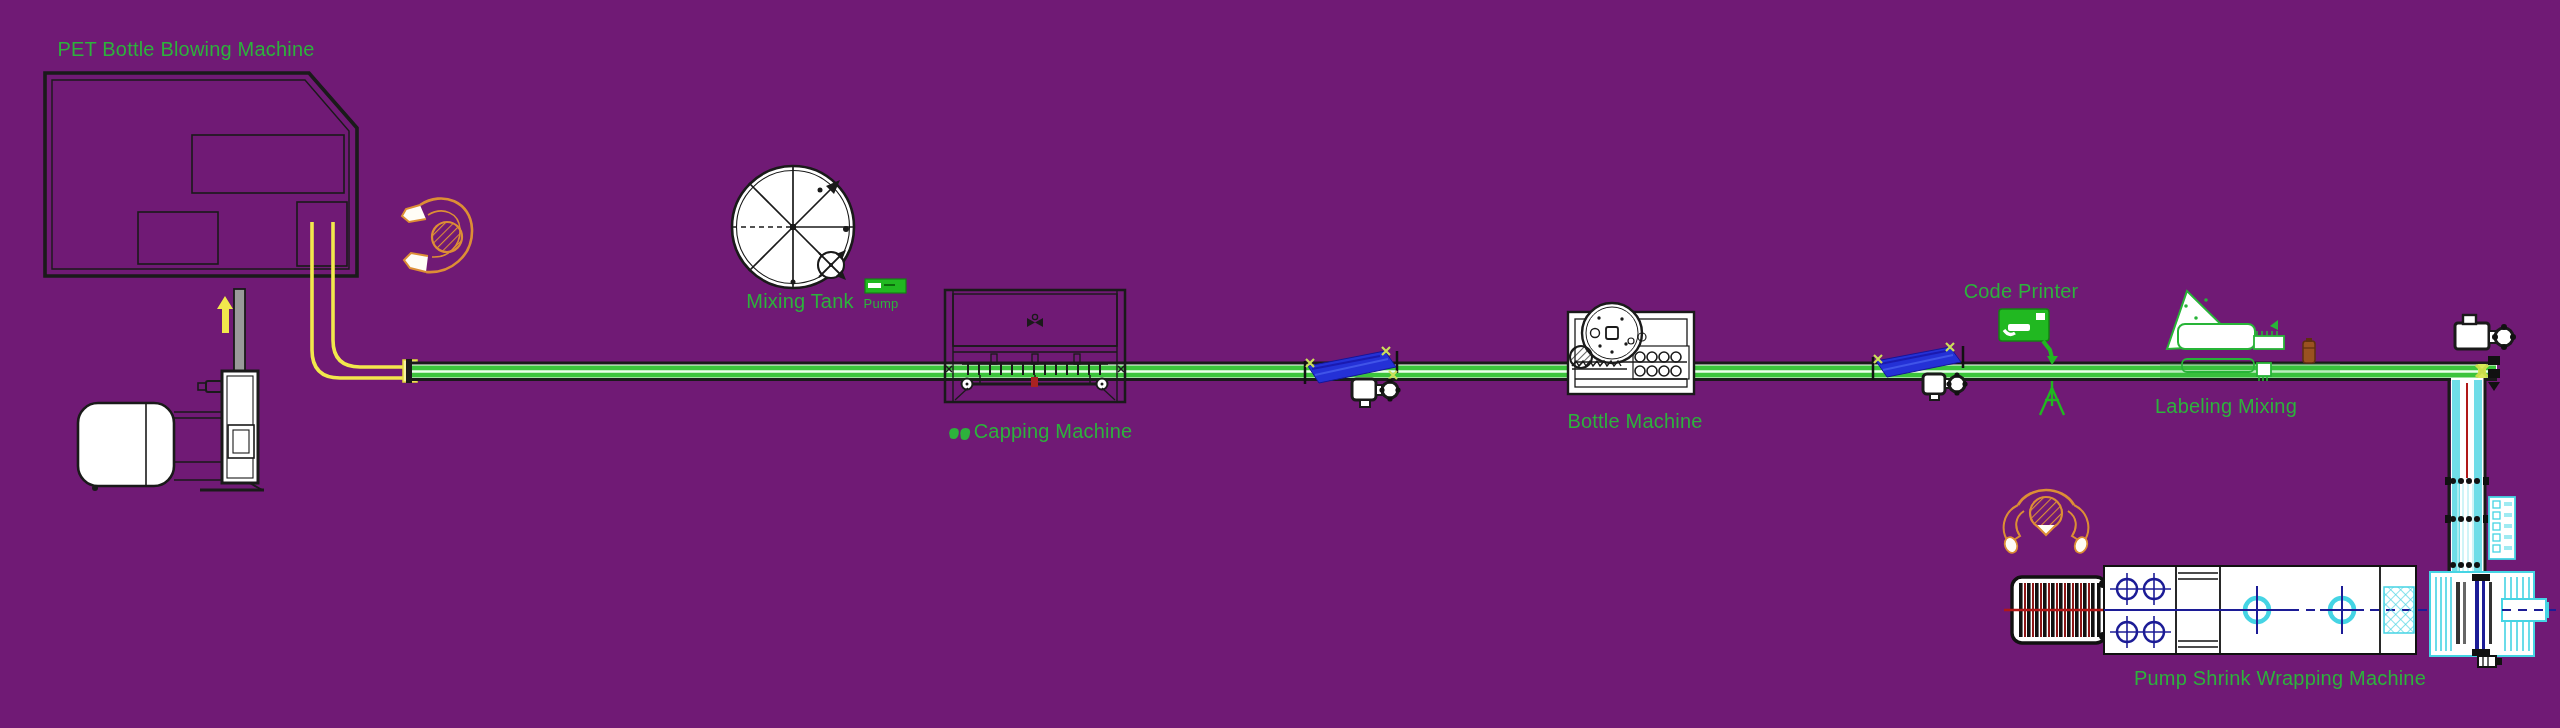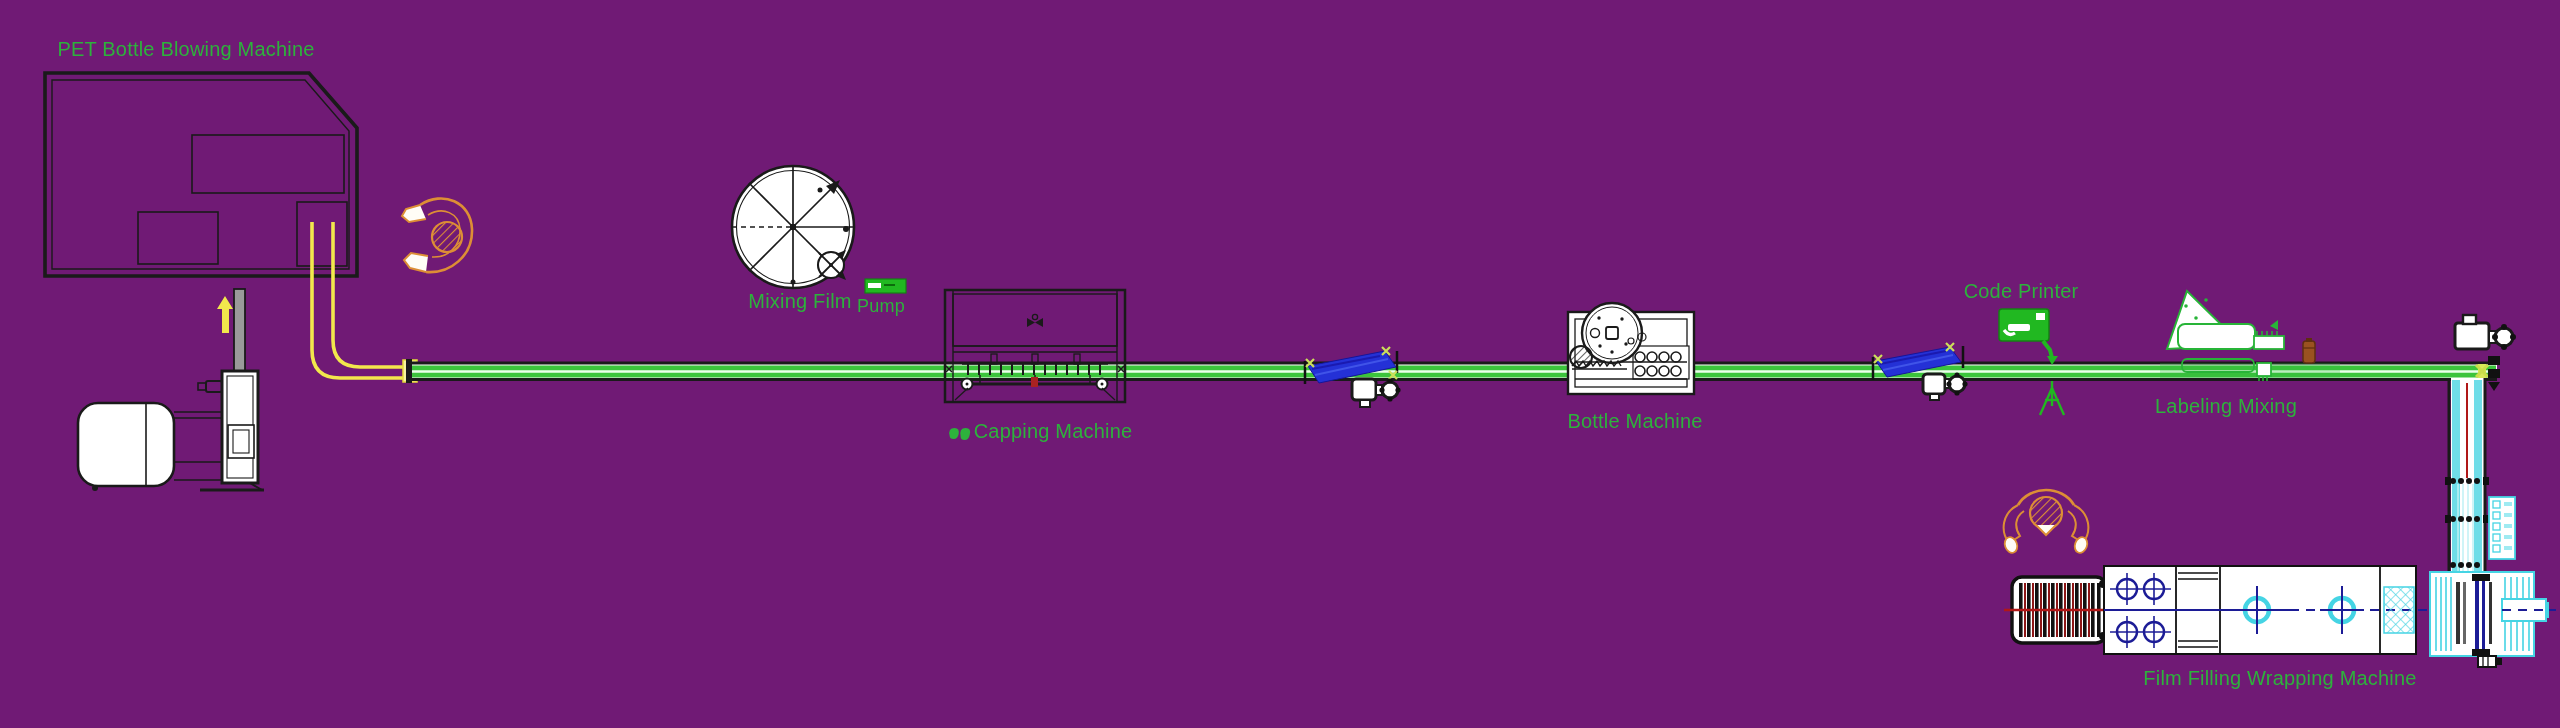--- a/index.html
+++ b/index.html
@@ -6,21 +6,21 @@
   #stage{
     position:relative;width:2560px;height:728px;background:#701a75;overflow:hidden;
     font-family:"Liberation Sans", sans-serif;
   }
   #stage svg.art{position:absolute;left:0;top:0;}
   .mlabel{
     position:absolute;transform:translateX(-50%);
     color:#2db23c;font-size:20px;white-space:nowrap;letter-spacing:0.2px;
     font-family:"Liberation Sans", sans-serif;
   }
-  .mlabel.small{font-size:18px;}
+  .mlabel.small{font-size:13px;}
   .glyph{display:inline-block;vertical-align:-2px;margin-right:2px;}
 </style>
 </head>
 <body>
 
 <div id="stage">
 
 <svg class="art" width="2560" height="728" viewBox="0 0 2560 728">
   <defs>
     <pattern id="hatchOrange" patternUnits="userSpaceOnUse" width="6" height="6" patternTransform="rotate(45)">
@@ -460,26 +460,26 @@
     <path d="M76,22 C92,30 94,48 85,60 L74,53 C80,44 79,34 70,28" stroke-width="2"></path>
     <path d="M20,22 C4,30 2,48 11,60 L22,53 C16,44 17,34 26,28" stroke-width="2"></path>
     <ellipse cx="13" cy="62" rx="6" ry="8" transform="rotate(-20 13 62)" stroke-width="1.8" fill="#fffdf6"></ellipse>
     <ellipse cx="83" cy="62" rx="6" ry="8" transform="rotate(20 83 62)" stroke-width="1.8" fill="#fffdf6"></ellipse>
     <circle cx="48" cy="30" r="16" fill="url(#hatchOrange)" stroke-width="2.2"></circle>
     <path d="M38,42 L48,52 L58,42" stroke-width="2" fill="#fffdf6"></path>
   </g>
 </svg>
 
 <div class="mlabel" style="left:186px;top:38px;"><span>PET Bottle Blowing Machine</span></div>
-<div class="mlabel" style="left:800px;top:290px;"><span>Mixing Film</span></div>
+<div class="mlabel" style="left:800px;top:290px;"><span>Mixing Tank</span></div>
 <div class="mlabel small" style="left:881px;top:296px;"><span>Pump</span></div>
 <div class="mlabel" style="left:1040px;top:420px;">
   <span class="glyph"><svg width="24" height="16" viewBox="0 0 24 16">
           <path d="M2,12 q-2,-8 5,-8 q5,0 4,6 q-1,5 -5,5 q-4,0 -4,-3 z" fill="#2db23c"></path>
           <path d="M13,13 q-2,-9 5,-9 q6,0 4,7 q-1,5 -5,5 q-4,0 -4,-3 z" fill="#2db23c"></path>
         </svg></span><span>Capping Machine</span>
 </div>
 <div class="mlabel" style="left:1635px;top:410px;"><span>Bottle Machine</span></div>
 <div class="mlabel" style="left:2021px;top:280px;text-align:right;"><span>Code Printer</span></div>
 <div class="mlabel" style="left:2226px;top:395px;"><span>Labeling Mixing</span></div>
-<div class="mlabel" style="left:2280px;top:667px;"><span>Film Filling Wrapping Machine</span></div>
+<div class="mlabel" style="left:2280px;top:667px;"><span>Pump Shrink Wrapping Machine</span></div>
 
 </div>
 
 </body></html>

